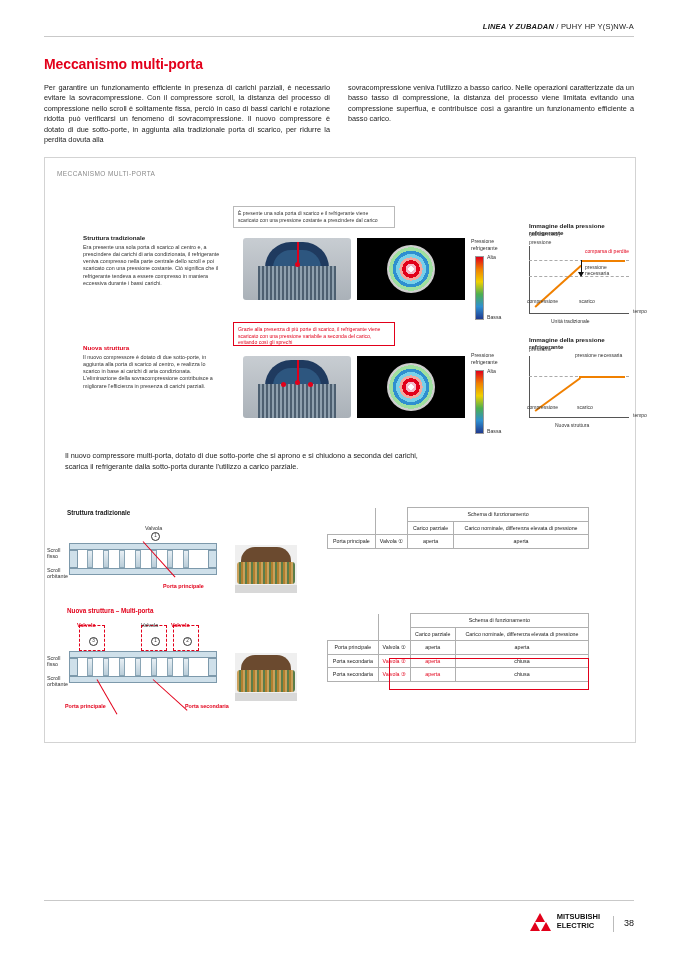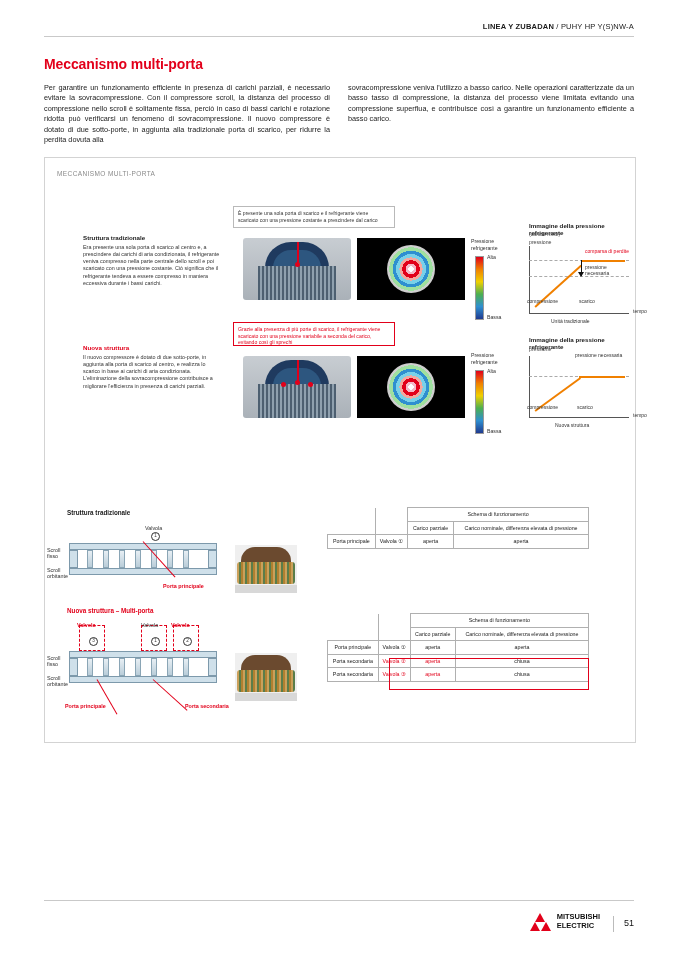--- a/index.html
+++ b/index.html
@@ -23,21 +23,21 @@
   
   .header {
     position: absolute;
     top: 22px;
     right: 44px;
     font-size: 7.5px;
     letter-spacing: 0.2px;
     color: #1a1a1a;
     white-space: nowrap;
   }
-  .header b { font-weight: bold; }
+  .header b { font-weight: bold; font-style: italic; }
   .header .sep { font-weight: normal; }
   .header-rule {
     position: absolute;
     top: 36px;
     left: 44px;
     right: 44px;
     height: 1px;
     background: #c9c9c9;
   }
   
@@ -419,20 +419,21 @@
         <div class="ramp" style="left:6px; top:54px; width:56px; transform: rotate(-36deg);"></div>
         <div class="flat" style="left:50px; top:20px; width:46px;"></div>
       </div>
       <div class="tick-lbl" style="left:520px; top:166px;">pressione necessaria</div>
       <div class="tick-lbl" style="left:472px; top:218px;">compressione</div>
       <div class="tick-lbl" style="left:522px; top:218px;">scarico</div>
       <div class="tick-lbl" style="left:578px; top:226px;">tempo</div>
       <div class="tick-lbl" style="left:500px; top:236px;">Nuova struttura</div>
     </div>
 
+    <div class="midpara">Il nuovo compressore multi-porta, dotato di due sotto-porte che si aprono e si chiudono a seconda dei carichi, scarica il refrigerante dalla sotto-porta durante l'utilizzo a carico parziale.</div>
 
     <div class="lower">
 
       <div class="sec-label" style="left:22px; top:6px;">Struttura tradizionale</div>
 
       <div class="sd-lbl" style="left:100px; top:22px;">Valvola</div>
       <div class="sd-lbl" style="left:106px; top:29px;"><span class="circnum">1</span></div>
 
       <div class="scroll-diagram" style="left:24px; top:40px;">
         <div class="sd-plate" style="top:0;"></div>
@@ -566,15 +567,15 @@
       <i class="a"></i>
         <i class="b"></i>
         <i class="c"></i>
     </div>
     <div class="txt">
       <div>MITSUBISHI</div>
       <div>ELECTRIC</div>
     </div>
   </div>
   <div class="pagenum-bar"></div>
-  <div class="pagenum">51</div>
+  <div class="pagenum">38</div>
 
 </div>
 
 </body></html>

